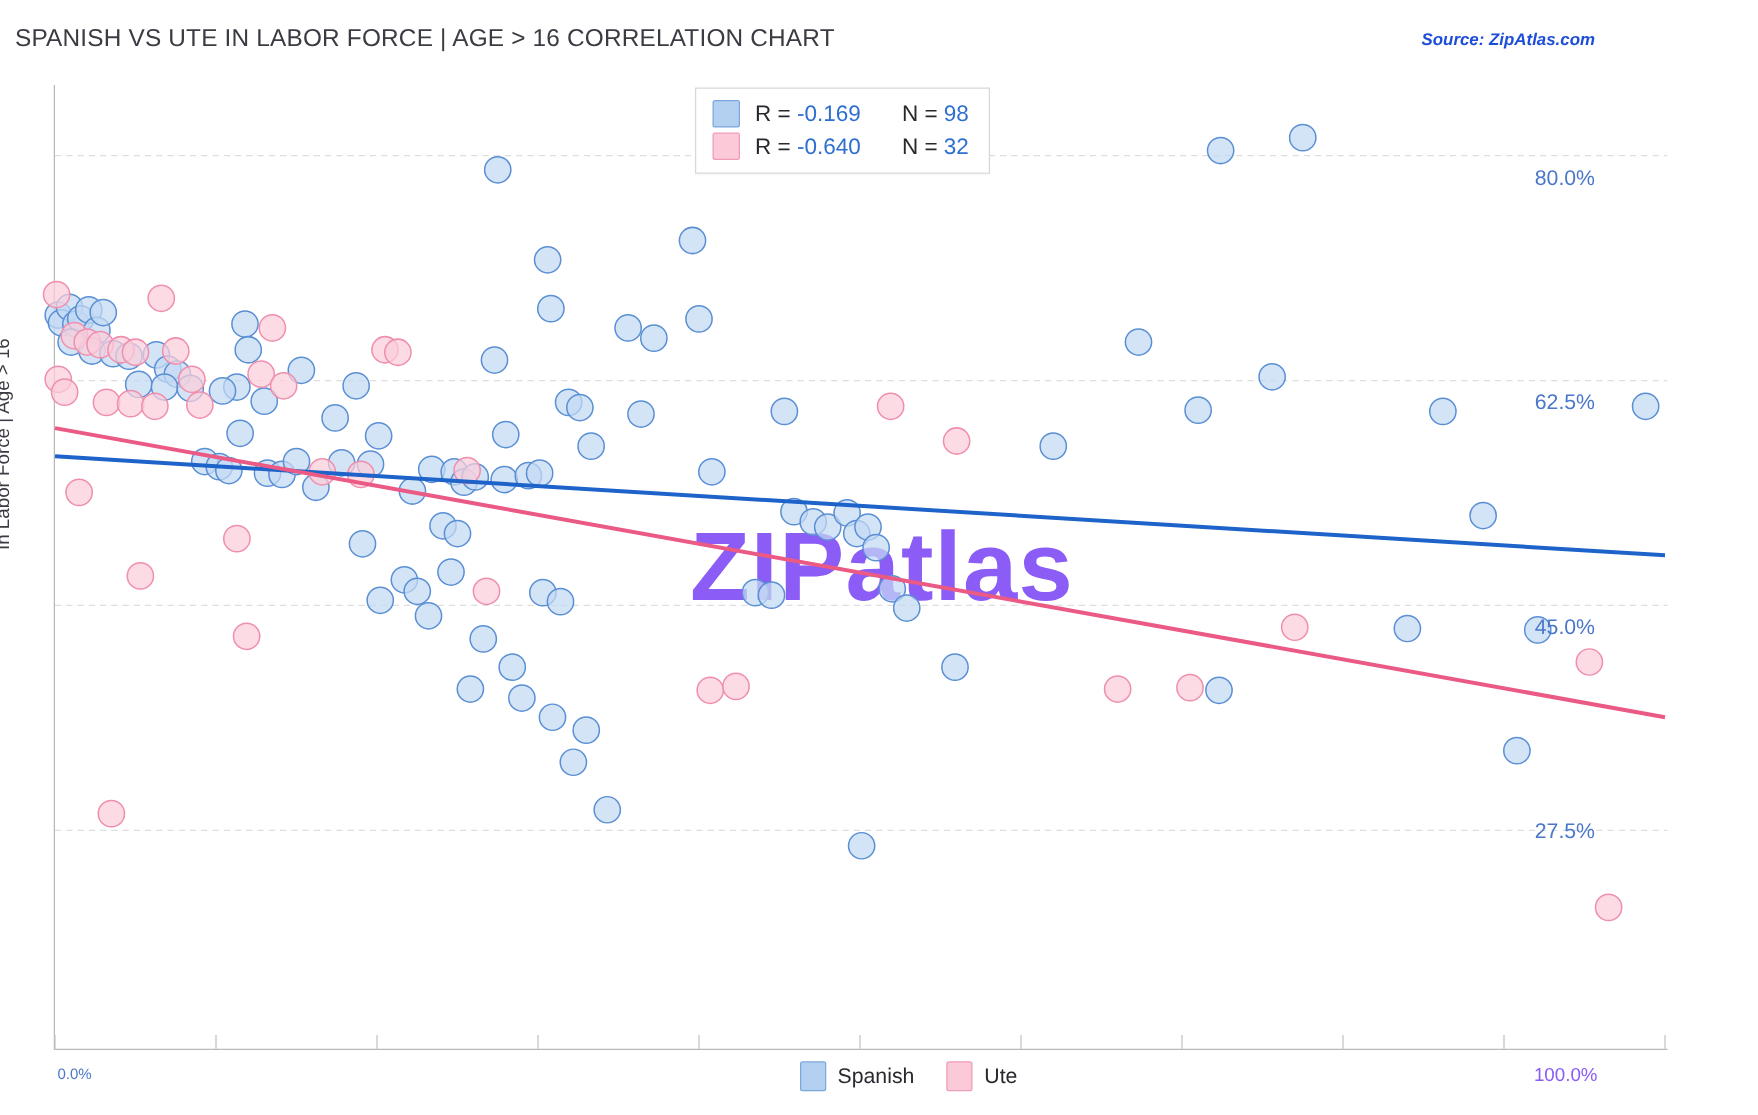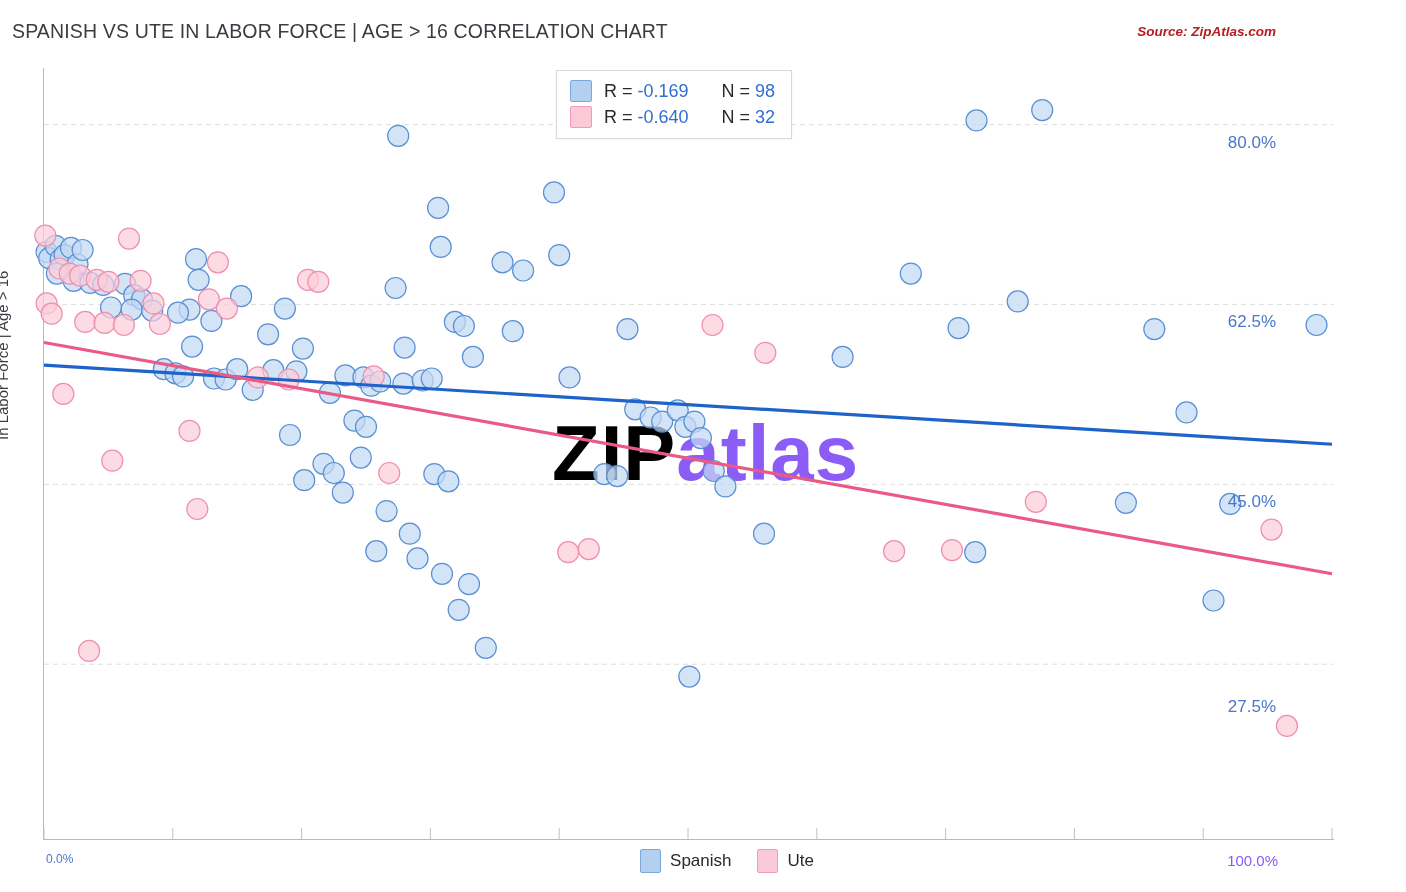--- a/index.html
+++ b/index.html
@@ -31,21 +31,21 @@
     font-weight: 400;
     white-space: nowrap;
   }
   #source-label {
     position: absolute;
     right: 14px;
     top: 24px;
     font-size: 13.5px;
     font-style: italic;
     font-weight: bold;
-    color: #b91c1c;
+    color: #1d4ed8;
     white-space: nowrap;
   }
   
   #plot {
     position: absolute;
     left: 44px;
     top: 68px;
     width: 1288px;
     height: 770px;
   }
@@ -105,21 +105,21 @@
     position: absolute;
     left: 552px;
     top: 408px;
     font-size: 78px;
     font-weight: bold;
     letter-spacing: 1px;
     pointer-events: none;
     user-select: none;
     white-space: nowrap;
   }
-  #watermark .wm-zip { color: #000000; }
+  #watermark .wm-zip { color: #8b5cf6; }
   #watermark .wm-atlas { color: #8b5cf6; }
   
   #stats-legend {
     position: absolute;
     left: 556px;
     top: 70px;
     background: #ffffff;
     border: 1px solid #d8d8dc;
     padding: 7px 16px 8px 13px;
     box-shadow: 0 1px 2px rgba(0,0,0,0.04);
@@ -405,21 +405,21 @@
     <g id="trend-g">
         <line x1="44" y1="365.092" x2="1332" y2="444.248" class="trend-blue"></line>
         <line x1="44" y1="342.476" x2="1332" y2="573.7760000000001" class="trend-pink"></line>
       </g>
   </svg>
 
   <div id="ytick-labels">
       <div class="ytick-label" style="top: 132.54px;">80.0%</div>
       <div class="ytick-label" style="top: 312.44px;">62.5%</div>
       <div class="ytick-label" style="top: 492.34px;">45.0%</div>
-      <div class="ytick-label" style="top: 697px; text-align: right;">27.5%</div>
+      <div class="ytick-label" style="top: 655px; text-align: right;">27.5%</div>
     </div>
 
   <div id="y-axis-title">In Labor Force | Age &gt; 16</div>
   <div id="x-min-label">0.0%</div>
   <div id="x-max-label">100.0%</div>
 
   <div id="stats-legend">
     <div class="stats-row">
       <span class="swatch blue"></span>
       <span class="stats-label">R =</span>

